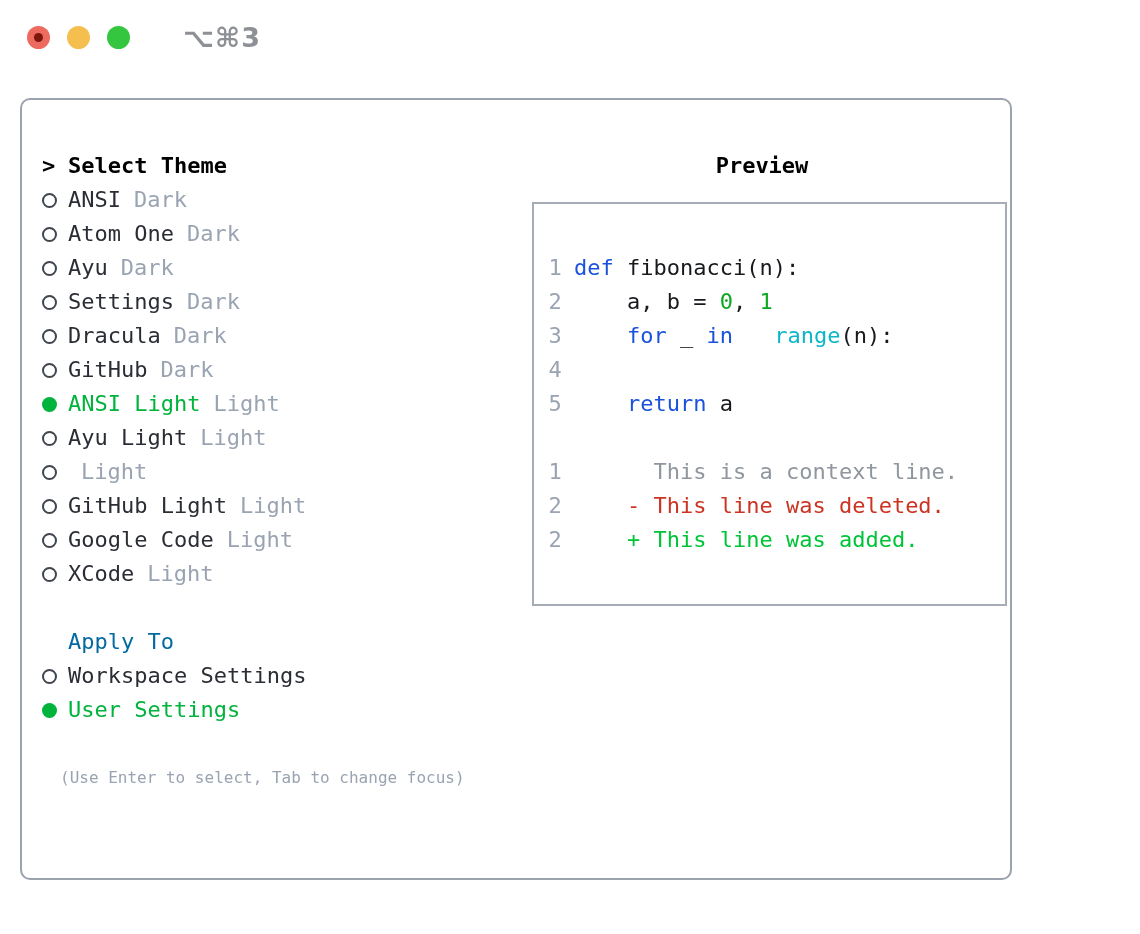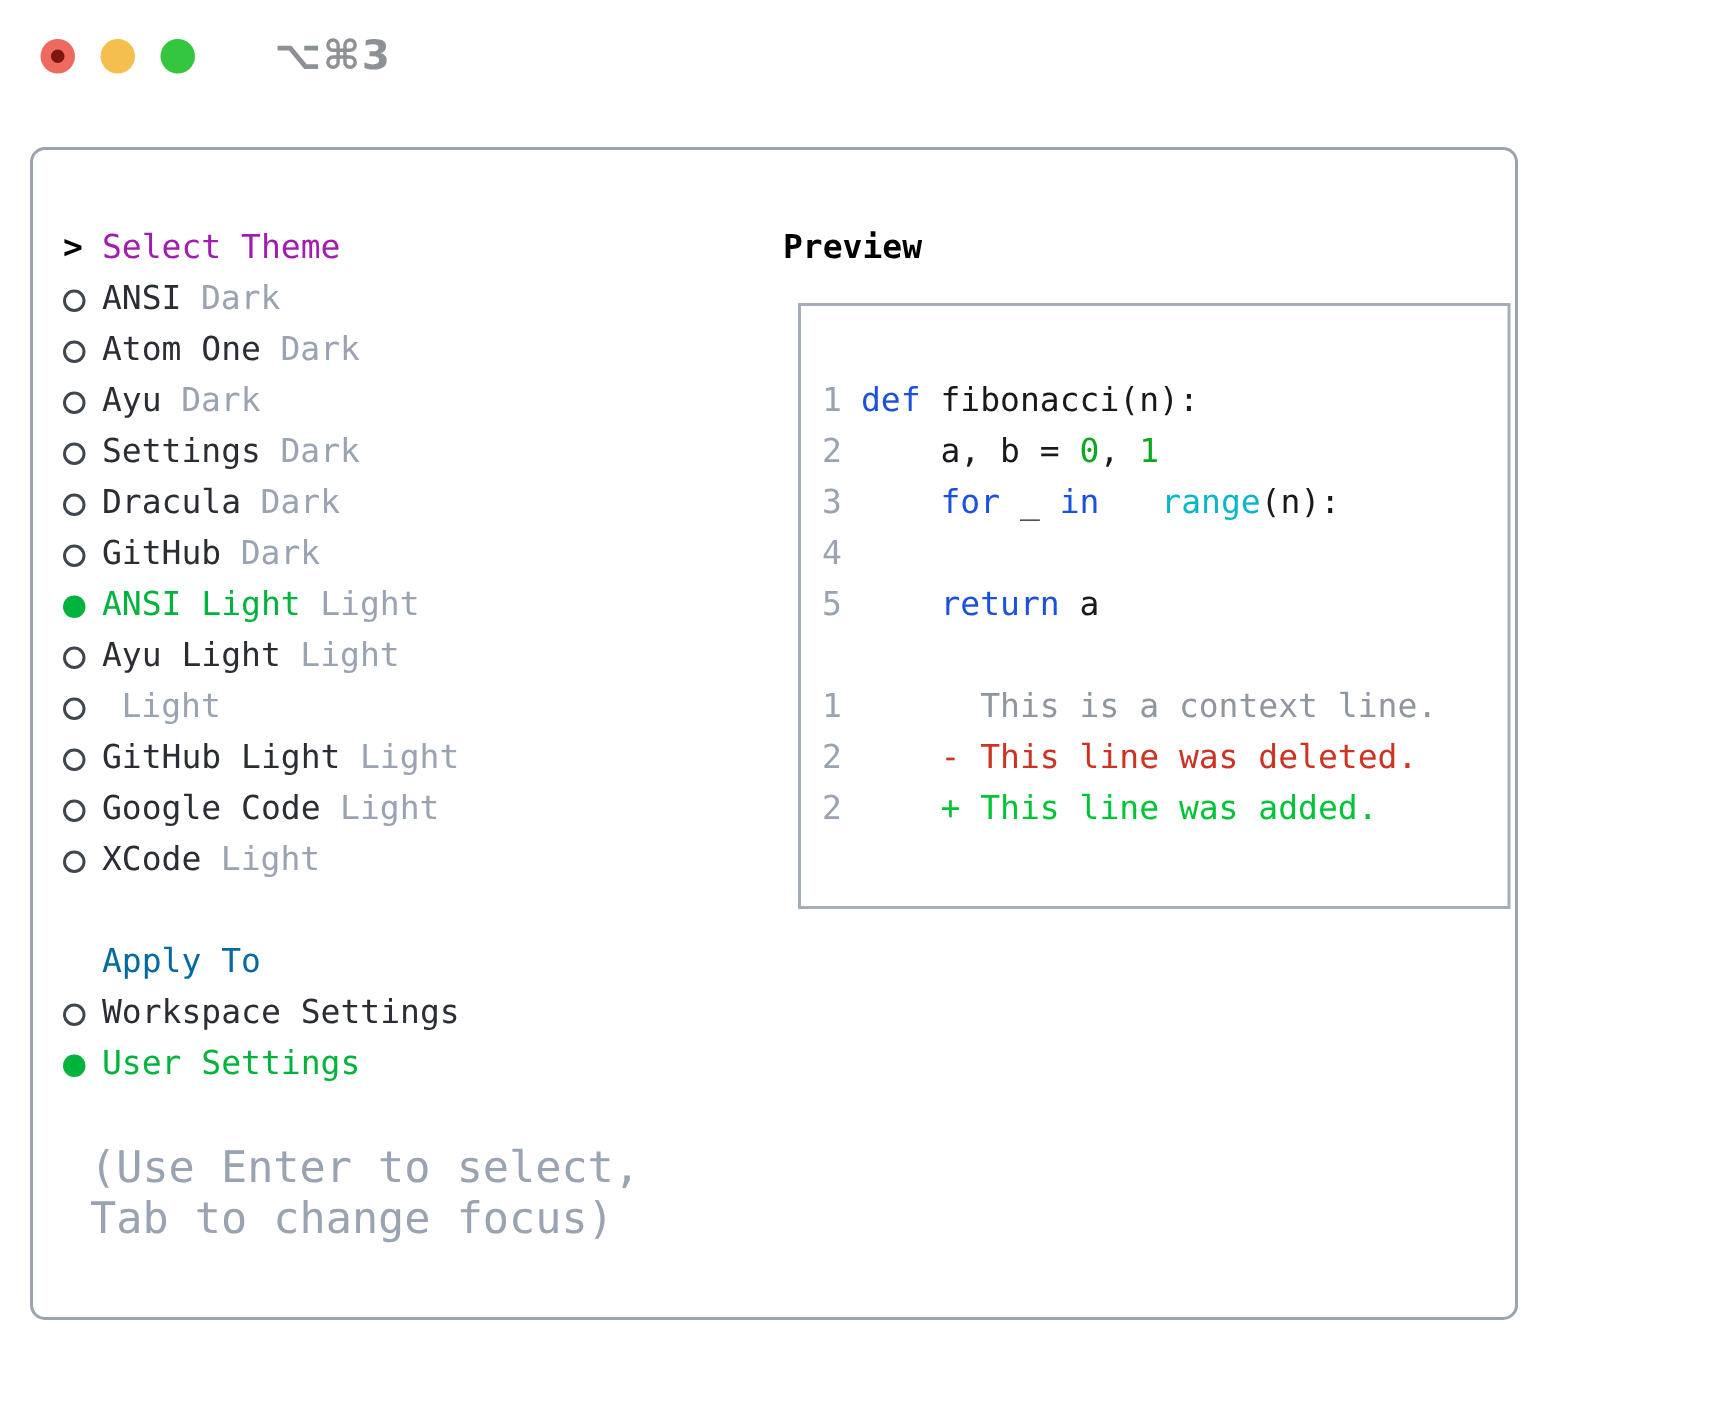--- a/index.html
+++ b/index.html
@@ -59,32 +59,32 @@
     white-space: pre;
   }
   .row.blank { height: 34px; }
   .bullet-col { width: 26px; display: inline-flex; align-items: center; flex: 0 0 26px; }
   .radio {
     width: 15px; height: 15px; border-radius: 50%;
     border: 2.5px solid #40464e; display: inline-block;
   }
   .radio.on { border: none; background: var(--sel-green); width: 15px; height: 15px; }
   .cursor-glyph { font-weight: bold; color: #000; font-size: 22px; }
-  .list-title { font-weight: normal; color: #a21caf; }
+  .list-title { font-weight: bold; color: #000000; }
   .item-name { color: #2a2e34; }
   .item-name.selected { color: var(--sel-green); }
   .item-variant { color: var(--muted); margin-left: 13px; }
   .apply-title { color: #0369a1; }
   .hint {
     margin-top: 34px; padding-left: 38px;
-    width: 450px; font-size: 29px; line-height: 34px;
+    width: 450px; font-size: 16px; line-height: 34px;
     color: var(--muted);
   }
   
-  .right-pane { position: absolute; left: 480px; top: 49px; width: 500px; }
+  .right-pane { position: absolute; left: 480px; top: 49px; width: 500px; text-align: center; }
   .preview-title {
     height: 34px; line-height: 34px; font-size: 22px;
     font-weight: bold; color: #000; padding-left: 20px;
   }
   .preview-box {
     margin-left: 30px; margin-top: 19px;
     width: 475px; height: 404px;
     border: 2px solid #a7adb6;
     background: #fff;
     padding: 47px 10px 0 14px;

